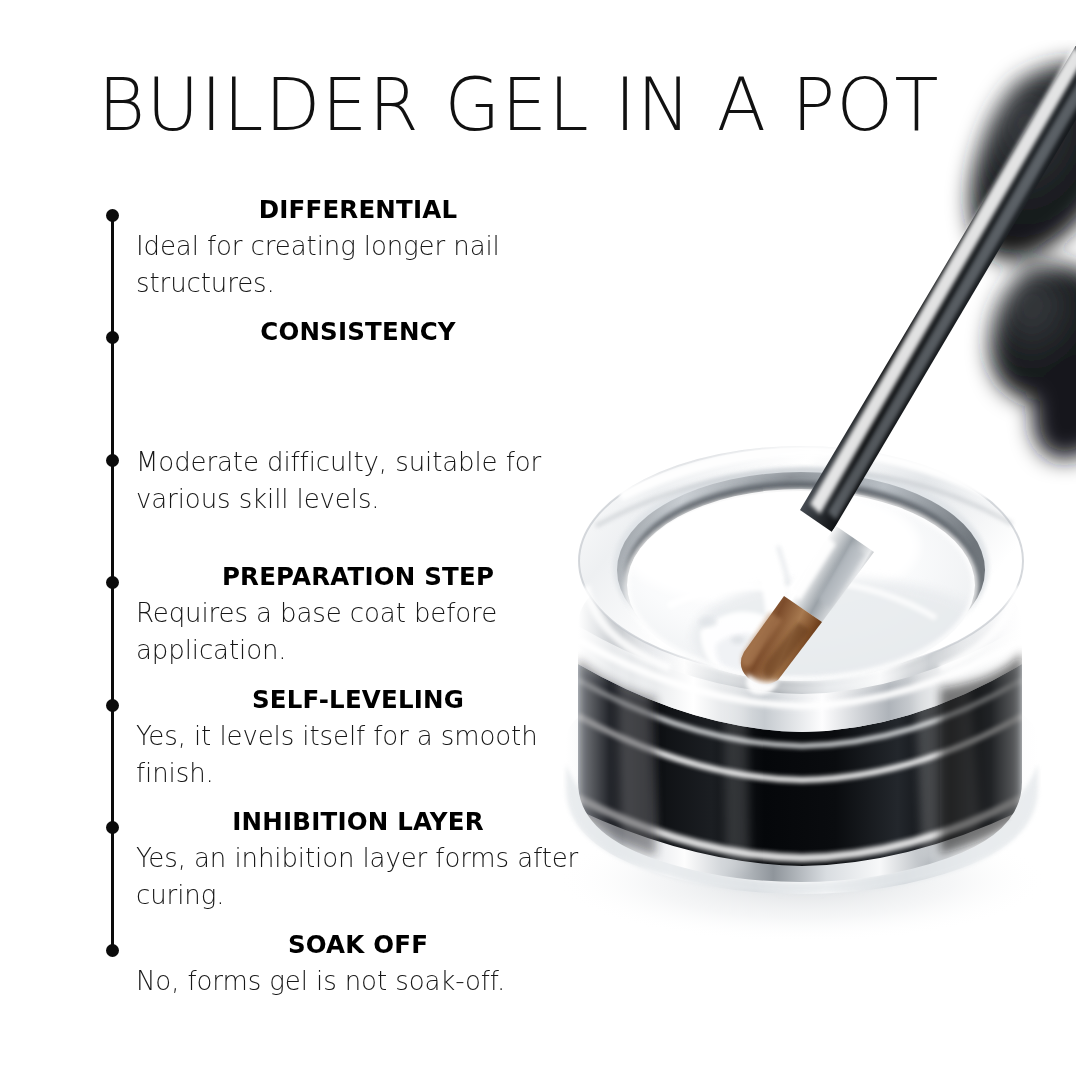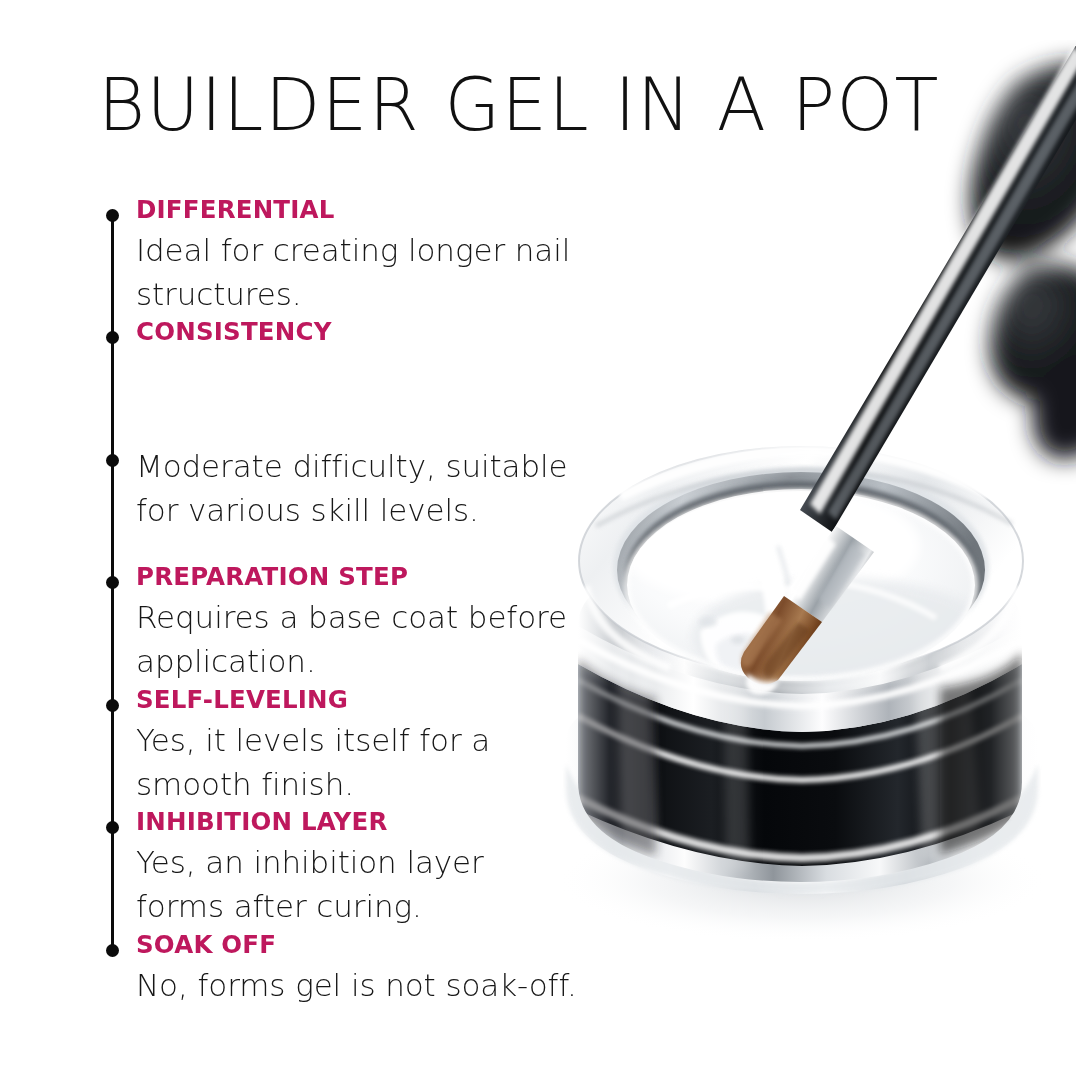--- a/index.html
+++ b/index.html
@@ -69,27 +69,28 @@
     position:absolute;
     left:36px;
     top:0;
     width:444px;
   }
   .feature-heading {
     font-family:"DejaVu Sans", sans-serif;
     font-size:24.5px;
     font-weight:bold;
     letter-spacing:0.2px;
-    color:#be185d;
+    color:#000000;
     line-height:1.18;
     white-space:nowrap;
+    text-align:center;
   }
   .feature-desc {
     font-family:"DejaVu Sans", sans-serif;
-    font-size:31px;
+    font-size:26px;
     font-weight:300;
     color:#171717;
     line-height:1.42;
     margin-top:3px;
     letter-spacing:-0.1px;
   }
 
   
   #product-photo {
     position:absolute;

